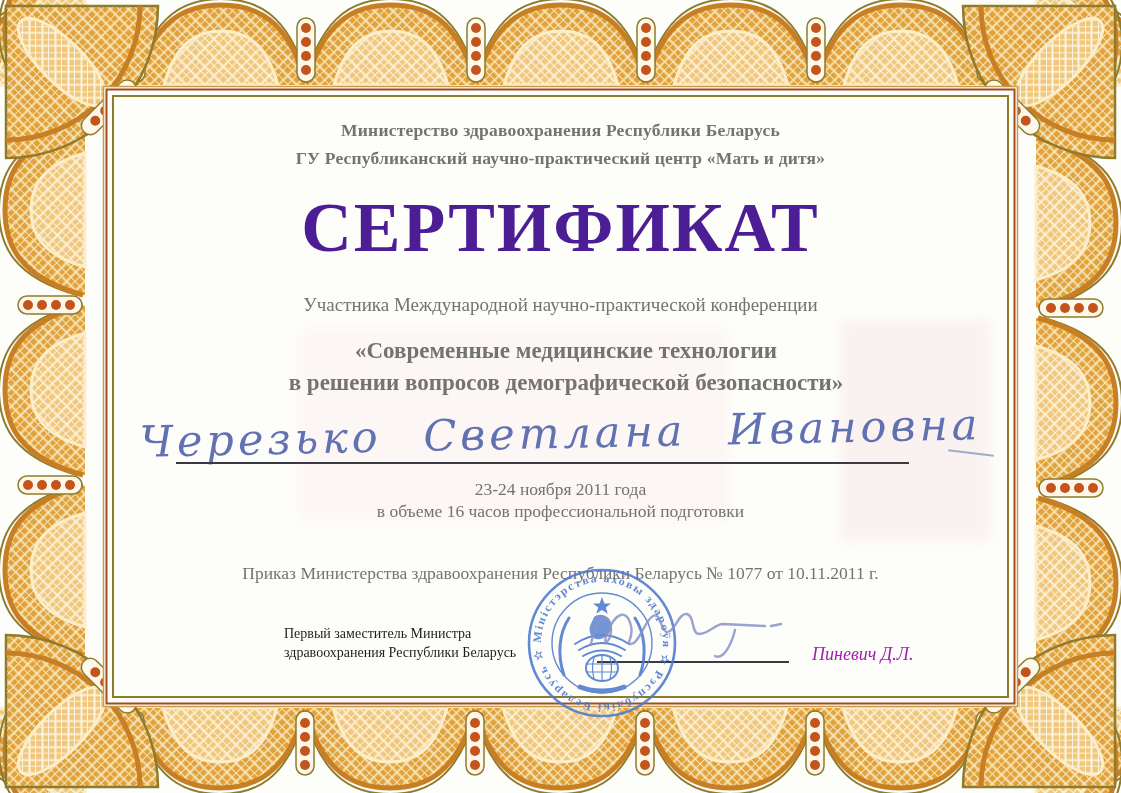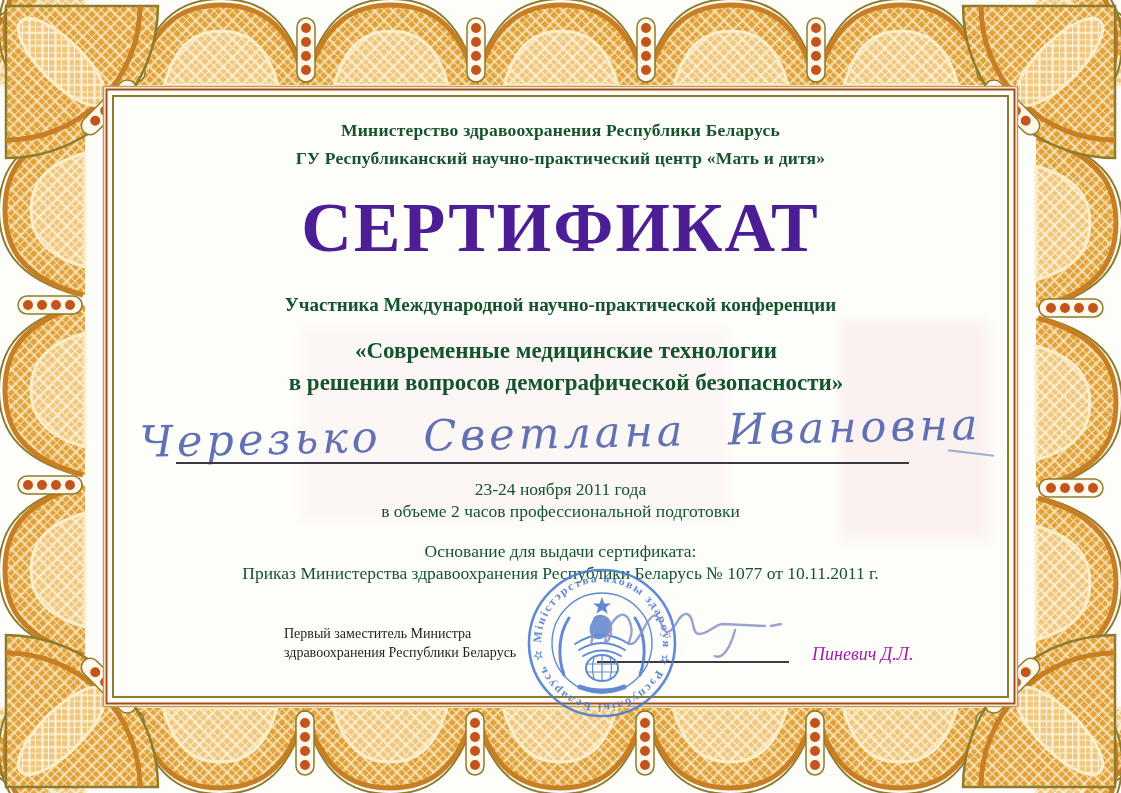--- a/index.html
+++ b/index.html
@@ -3,24 +3,24 @@
 <meta charset="utf-8">
 <style>
   html,body{margin:0;padding:0;background:#ffffff;}
   .paper{
     position:relative;width:1121px;height:793px;background:#FDFDFA;
     font-family:"Liberation Serif","DejaVu Serif",serif;overflow:hidden;
   }
   .border-svg{position:absolute;left:0;top:0;z-index:0;}
   .artifact{position:absolute;z-index:1;pointer-events:none;filter:blur(6px);}
   .content{position:absolute;inset:0;z-index:2;}
-  .cline{position:absolute;left:70px;right:70px;text-align:center;color:#14532d;}
+  .cline{position:absolute;left:70px;right:70px;text-align:center;color:#737373;}
   .org{font-size:17.5px;font-weight:bold;letter-spacing:.2px;}
   .title{font-size:70px;font-weight:bold;color:#4c1d95;letter-spacing:2px;}
-  .subtitle{font-size:19px;font-weight:bold;}
+  .subtitle{font-size:19px;font-weight:normal;}
   .conf{font-size:23px;font-weight:bold;padding-left:11px;}
   .smallbold{font-size:17.5px;font-weight:normal;}
   .name-hand{
     font-size:43px;font-style:italic;color:#5566ad;opacity:.92;
     letter-spacing:4px;word-spacing:24px;transform:rotate(-1.2deg);
     font-family:"DejaVu Serif",serif;
   }
   .rule{position:absolute;background:#3a3a42;height:2px;z-index:2;}
   .signer{
     position:absolute;left:284px;top:624px;font-size:14px;color:#201e1d;
@@ -133,23 +133,22 @@
 
     <div class="cline subtitle" style="top:294px">Участника Международной научно-практической конференции</div>
 
     <div class="cline conf" style="top:338px">«Современные медицинские технологии</div>
     <div class="cline conf" style="top:370px">в решении вопросов демографической безопасности»</div>
 
     <div class="cline name-hand" style="top:408px">Черезько Светлана Ивановна</div>
     <div class="rule" style="left:176px;top:462px;width:733px"></div>
 
     <div class="cline smallbold" style="top:479px">23-24 ноября 2011 года</div>
-    <div class="cline smallbold" style="top:501px">в объеме 2 часов профессиональной подготовки</div>
+    <div class="cline smallbold" style="top:501px">в объеме 16 часов профессиональной подготовки</div>
 
-    <div class="cline smallbold" style="top:541px">Основание для выдачи сертификата:</div>
     <div class="cline smallbold" style="top:563px">Приказ Министерства здравоохранения Республики Беларусь № 1077 от 10.11.2011 г.</div>
 
     <div class="signer">
       <div>Первый заместитель Министра</div>
       <div>здравоохранения Республики Беларусь</div>
     </div>
 
     <div class="rule" style="left:597px;top:661px;width:192px;height:1.5px"></div>
 
     <div class="signer-name">Пиневич Д.Л.</div>

